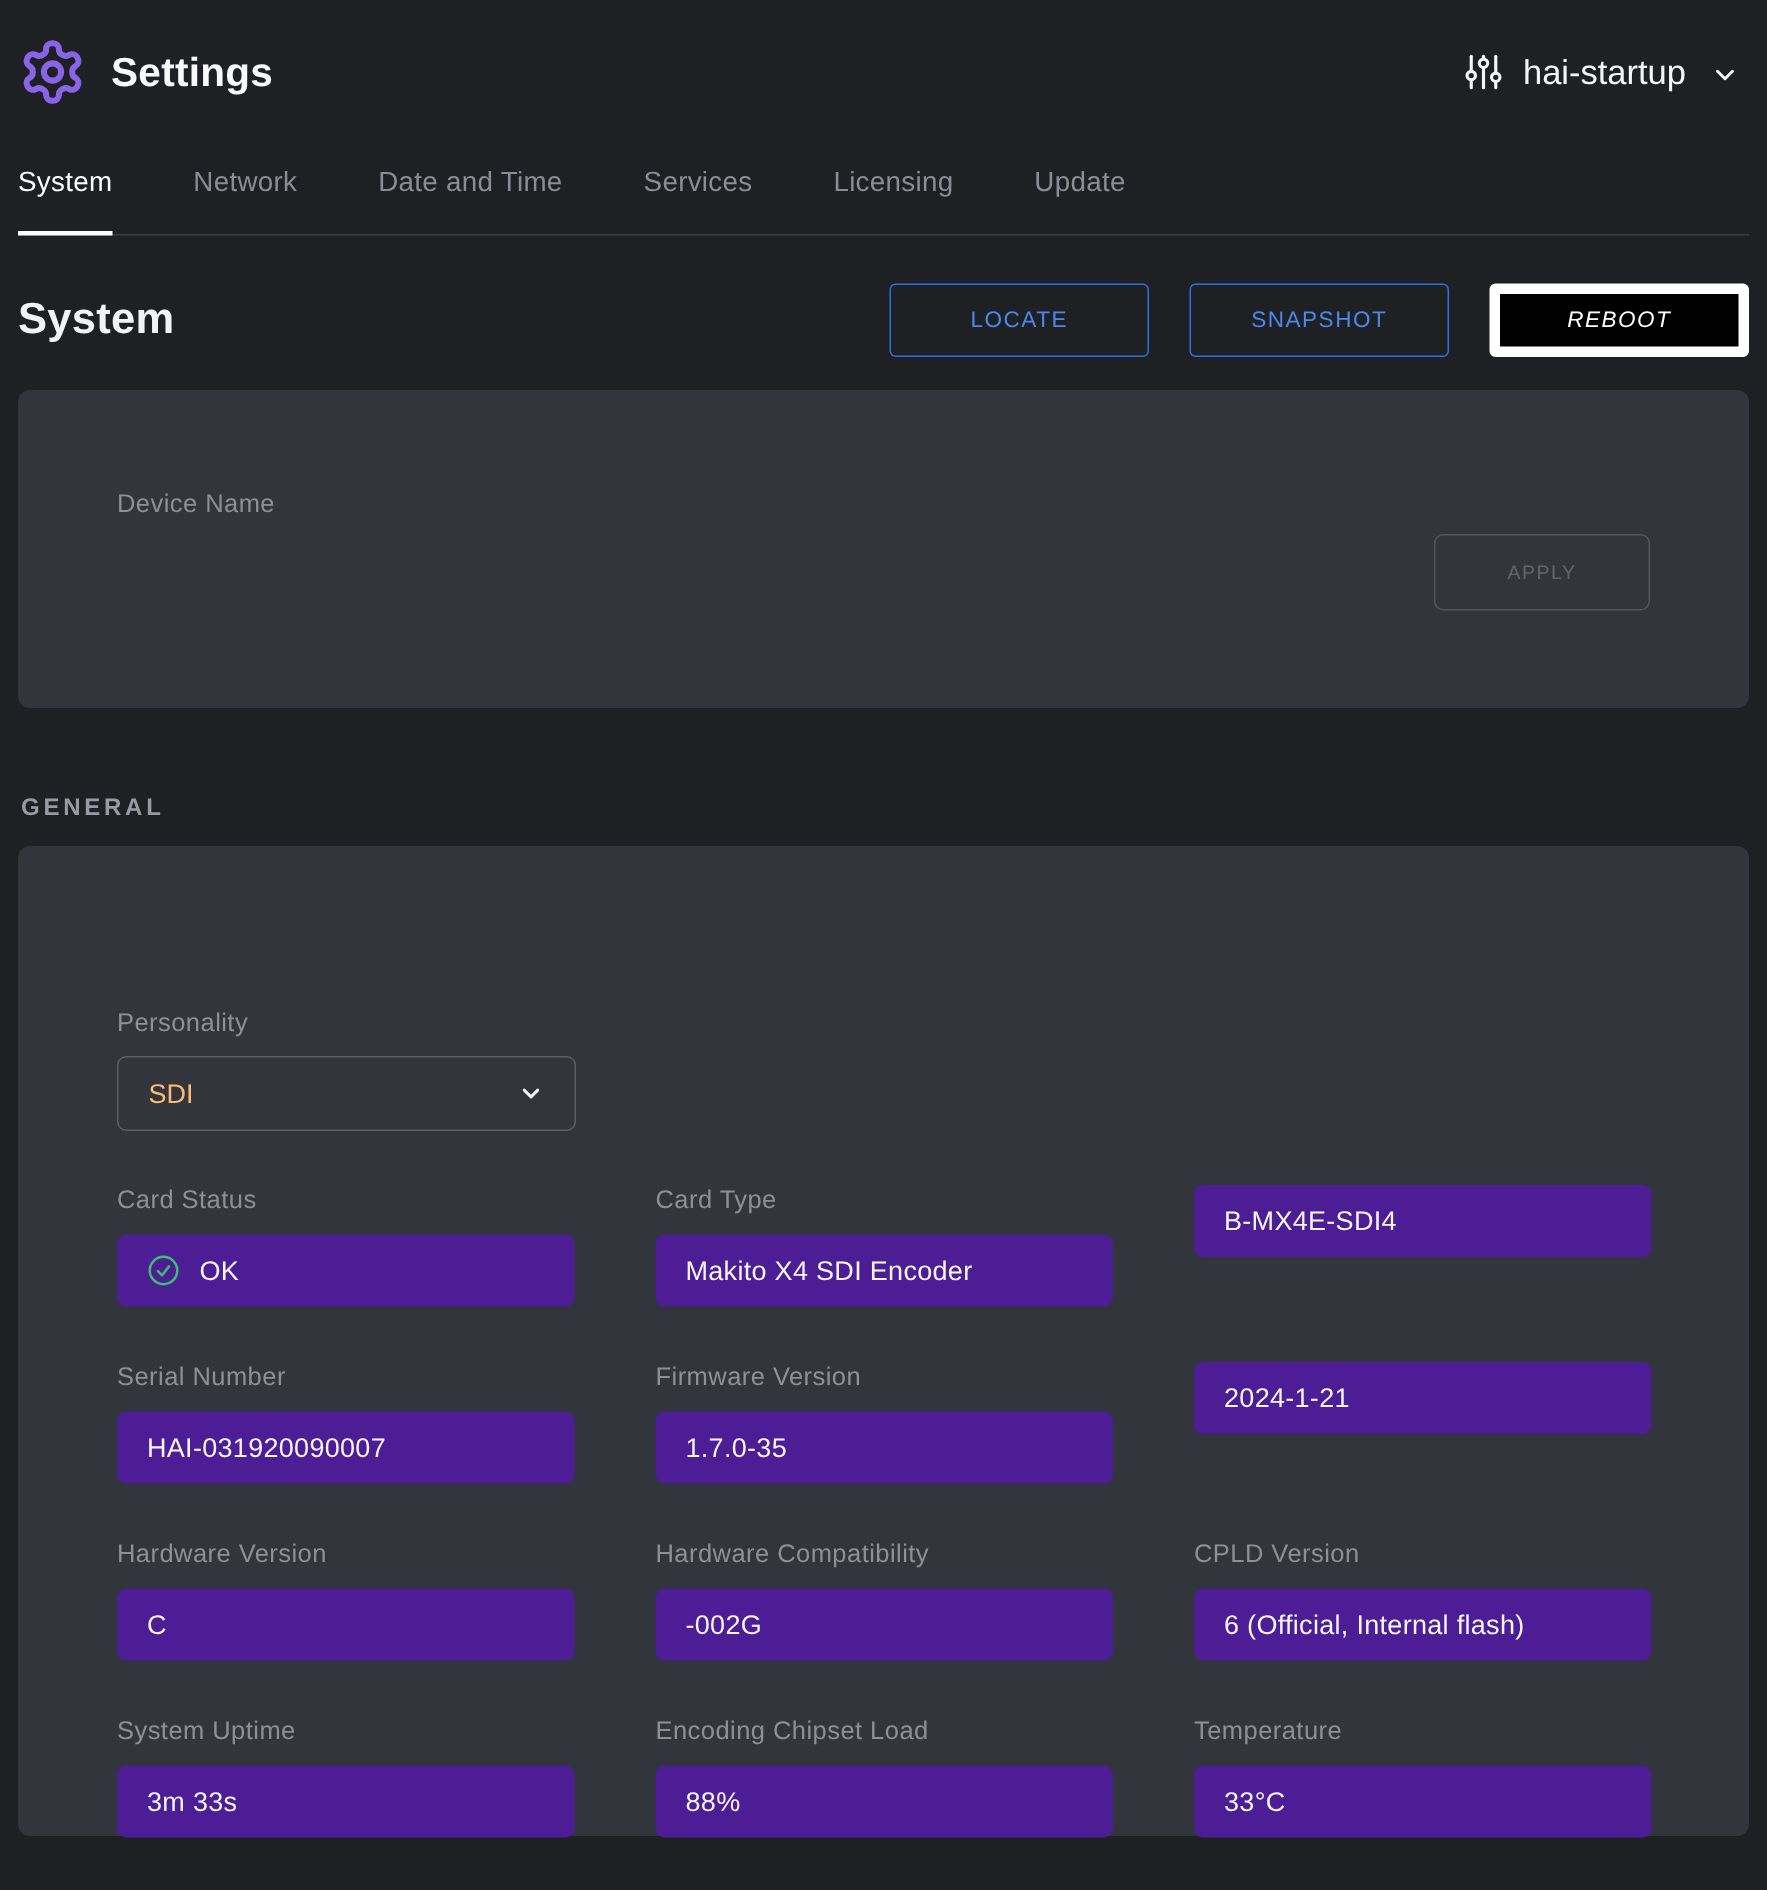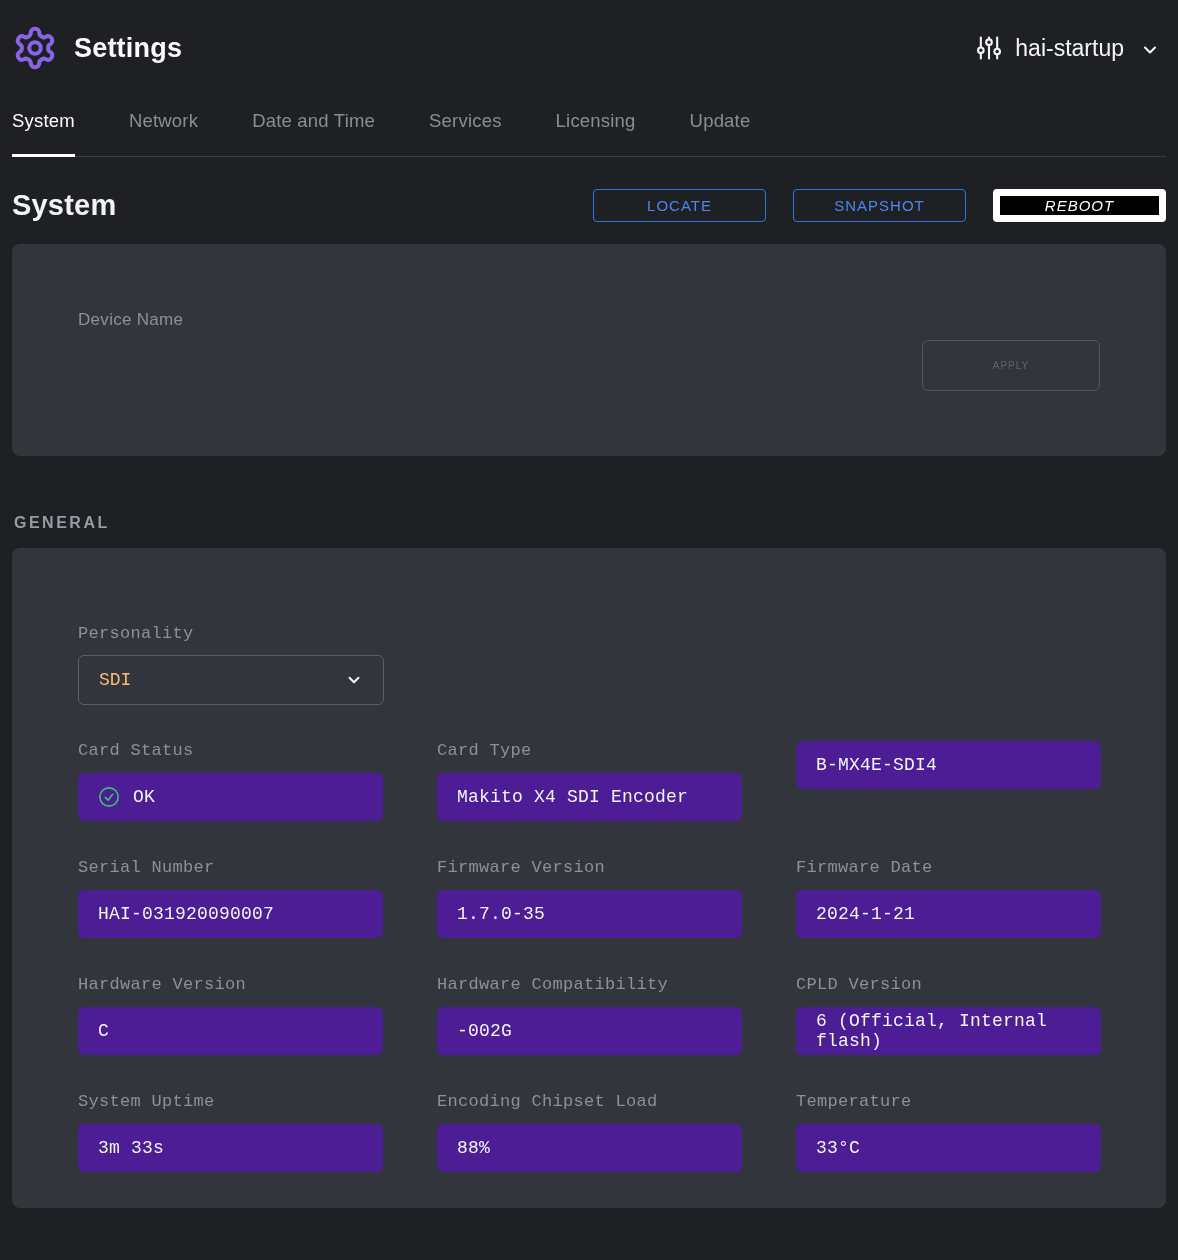--- a/index.html
+++ b/index.html
@@ -51,21 +51,21 @@
   }
 
   
   .title-row {
     display:flex; align-items:center; justify-content:space-between;
     margin:32px 12px 0 12px;
   }
   .page-title { font-size:29px; font-weight:700; letter-spacing:.2px; }
   .actions { display:flex; gap:27px; }
   .btn {
-    width:173px; height:33px;
+    width:173px; height:49px;
     border-radius:4px;
     font-family:"Liberation Sans", sans-serif;
     font-size:15px; font-weight:500; letter-spacing:1px;
     cursor:pointer;
     display:flex; align-items:center; justify-content:center;
   }
   .btn-outline-blue {
     background:transparent;
     border:1px solid #2d72e4;
     color:#4a88ec;
@@ -96,37 +96,37 @@
     border:1px solid #5c5f69;
     border-radius:6px;
     color:#f2f3f5;
     font-family:"Liberation Sans", sans-serif;
     font-size:18px;
     padding:0 20px;
     outline:none;
   }
   .apply-btn {
     position:absolute; right:66px; top:96px;
-    width:178px; height:51px;
+    width:144px; height:51px;
     background:transparent;
     border:1px solid #53555e;
     border-radius:6px;
     color:#62656f;
     font-family:"Liberation Sans", sans-serif;
-    font-size:10px; font-weight:500; letter-spacing:1px;
+    font-size:13px; font-weight:500; letter-spacing:1px;
   }
 
   
   .section-heading {
     margin:58px 12px 16px 14px;
     font-size:16px; font-weight:600;
     letter-spacing:2.5px;
     color:#989ba4;
   }
-  .general-panel { height:660px; padding:76px 66px 0 66px;font-family:Liberation Mono, monospace; }
+  .general-panel { height:660px; padding:108px 66px 0 66px; }
   .select-label { margin-bottom:12px; }
   .select-box {
     width:306px; height:50px;
     border:1px solid #5c5f69;
     border-radius:6px;
     display:flex; align-items:center; justify-content:space-between;
     padding:0 20px;
     cursor:pointer;
   }
   .select-value { font-size:18px; color:#fdba74; }
@@ -239,21 +239,20 @@
       <div class="field-label">Serial Number</div>
       <div class="field-value">HAI-031920090007</div>
     </div>
 
     <div class="field">
       <div class="field-label">Firmware Version</div>
       <div class="field-value">1.7.0-35</div>
     </div>
 
     <div class="field">
-      <div class="field-label">Firmware Date</div>
       <div class="field-value">2024-1-21</div>
     </div>
 
     <div class="field">
       <div class="field-label">Hardware Version</div>
       <div class="field-value">C</div>
     </div>
 
     <div class="field">
       <div class="field-label">Hardware Compatibility</div>

